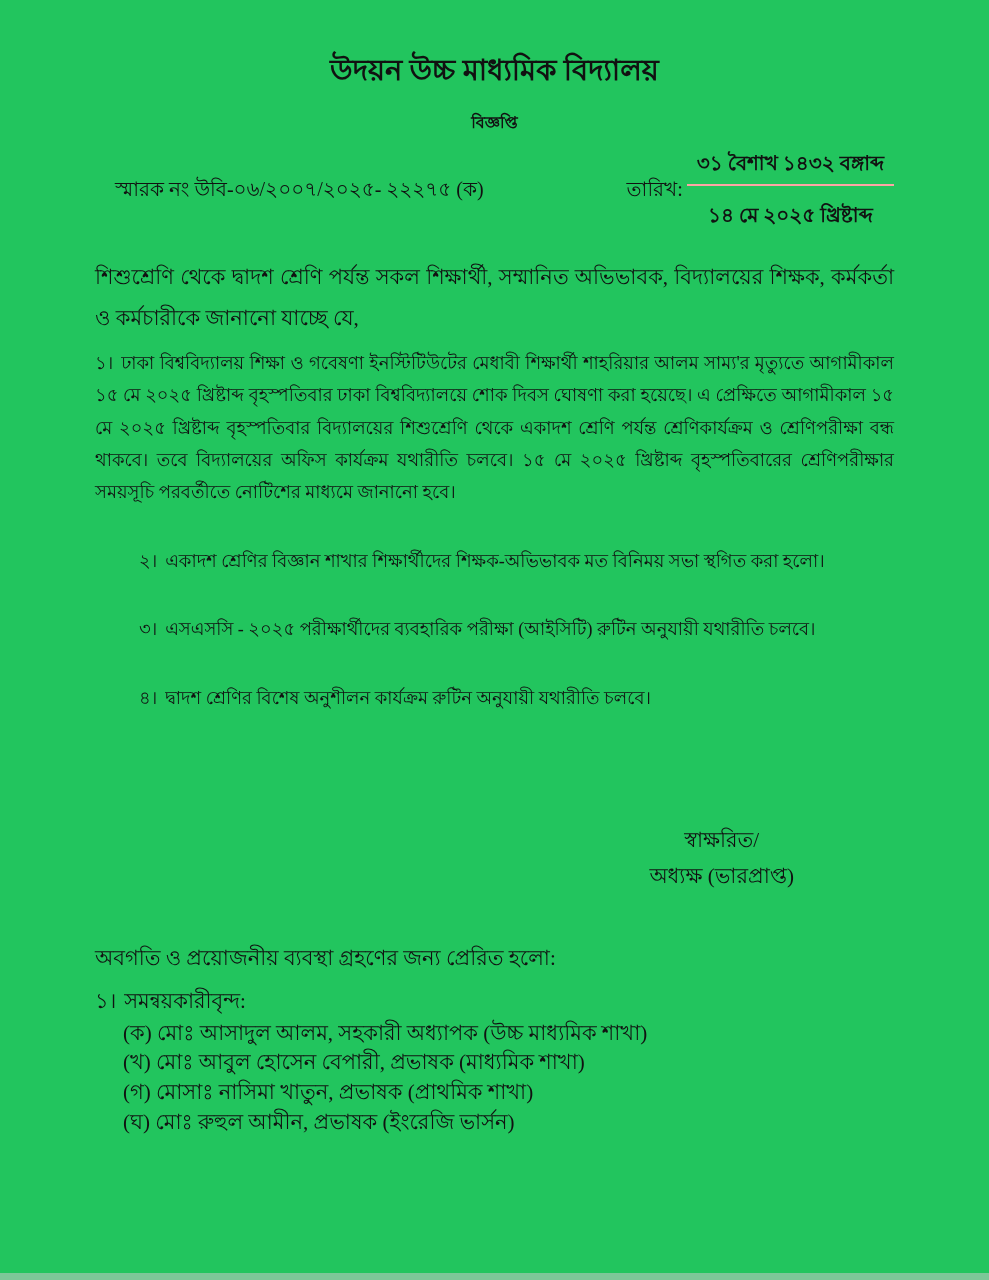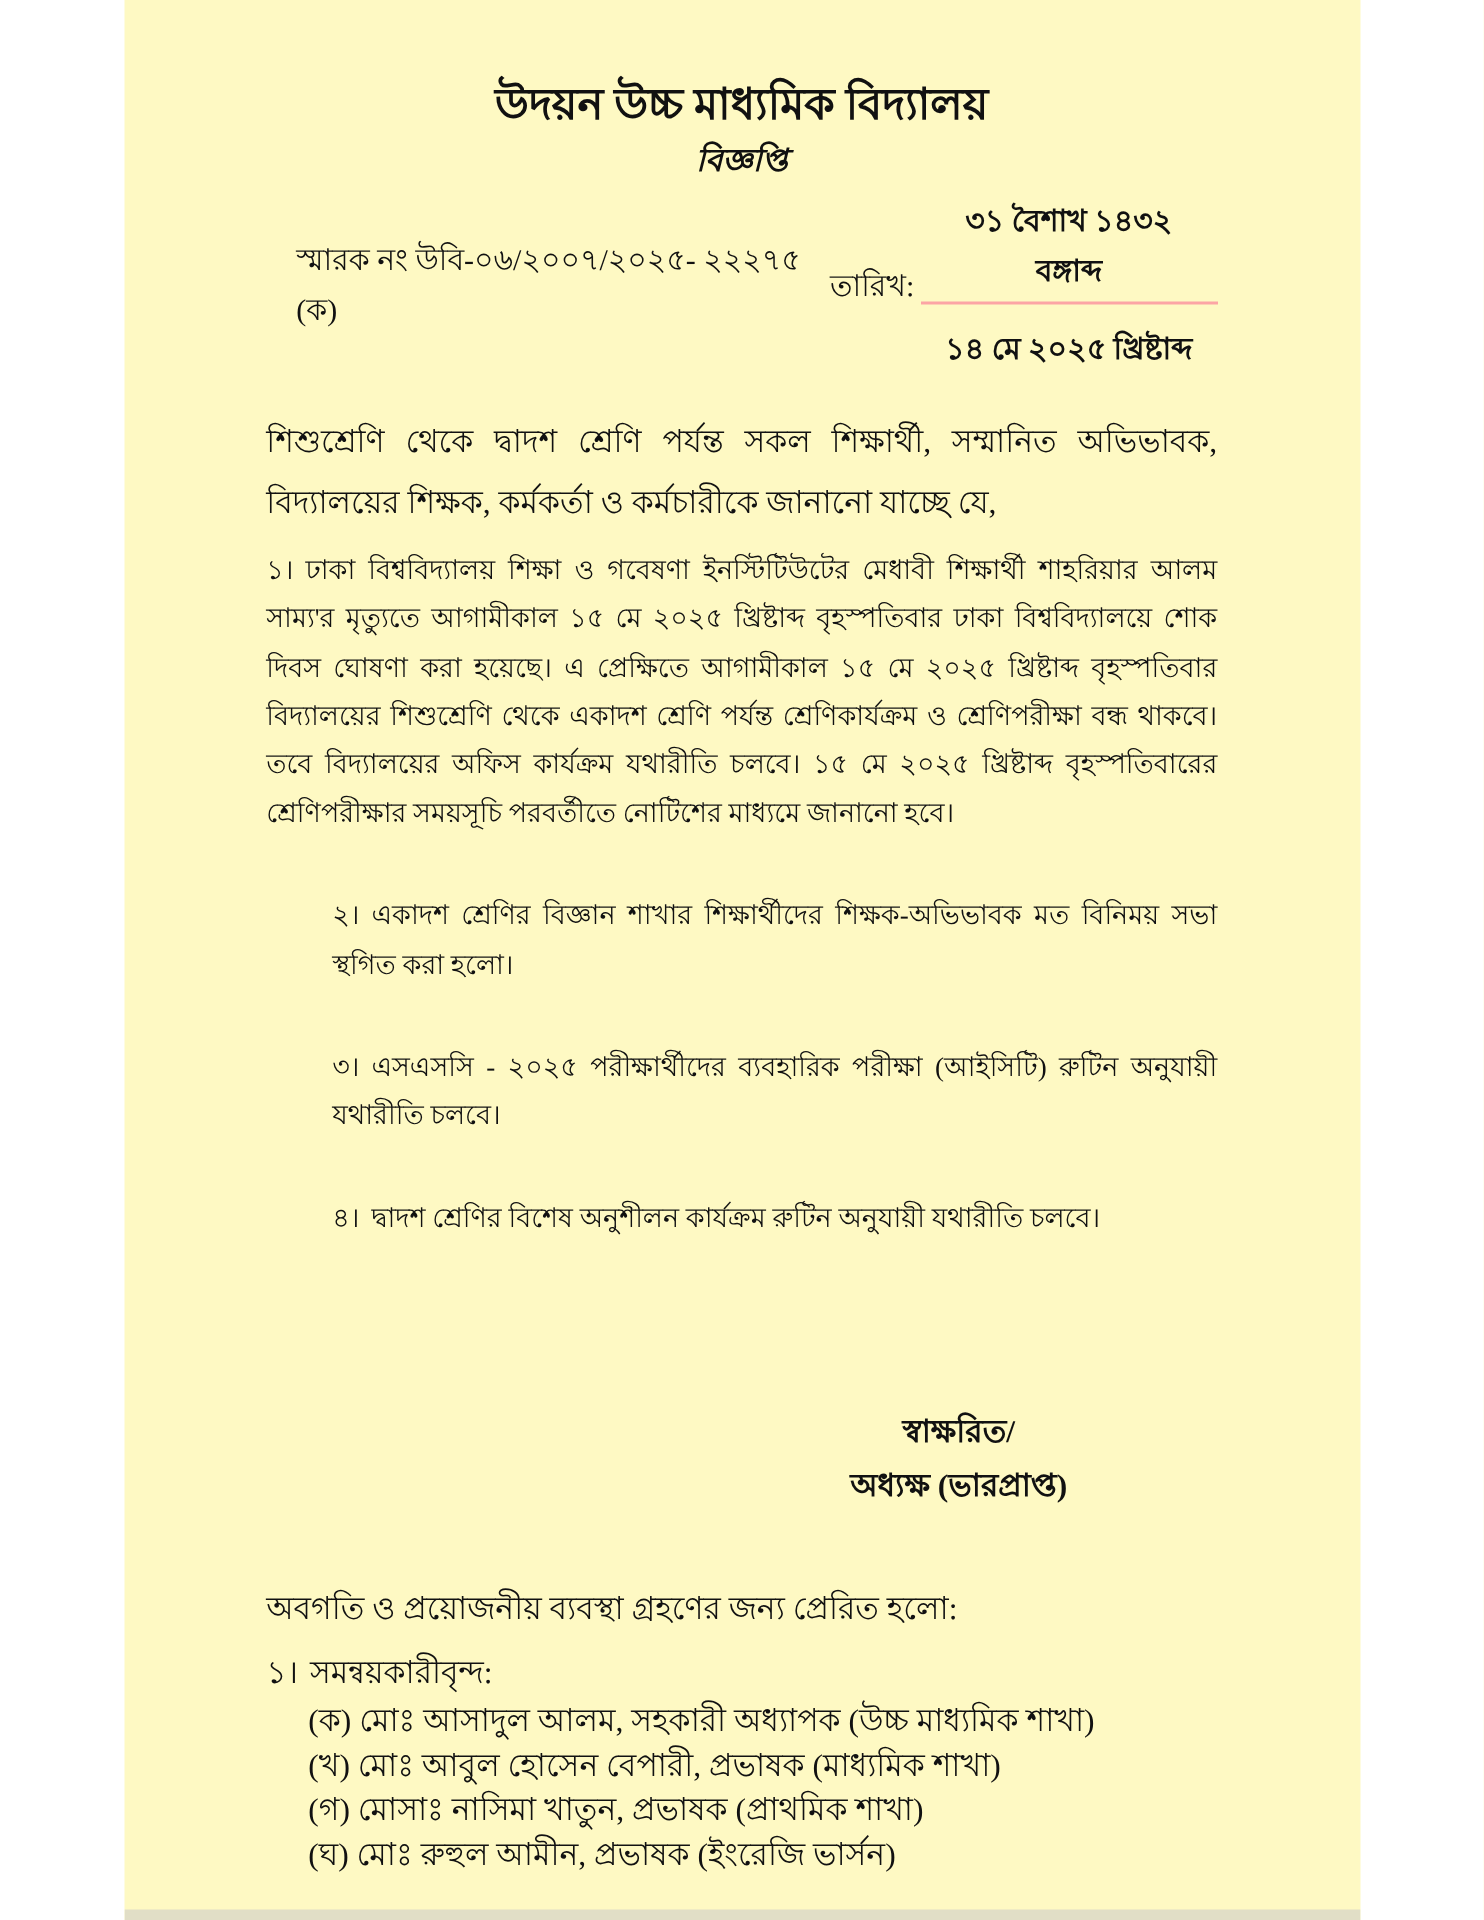--- a/index.html
+++ b/index.html
@@ -2,50 +2,49 @@
 <html lang="bn"><head>
 <meta charset="utf-8">
 <style>
   html, body {
     margin: 0;
     padding: 0;
     background: #ffffff;
   }
   .page {
     position: relative;
-    width: 824px;
+    width: 989px;
     height: 1280px;
     box-sizing: border-box;
     margin: 0 auto;
     padding: 50px 95px 0 95px;
-    background: #fef9c3;
+    background: #22c55e;
     color: #111111;
     font-family: "Liberation Serif", "DejaVu Serif", serif;
     overflow: hidden;
   }
   
   .doc-header { text-align: center; }
   .school-name {
     margin: 0;
     font-size: 29px;
     line-height: 40px;
     font-weight: 700;
   }
   .university-name {
     margin: 6px 0 0 0;
     font-size: 23px;
     line-height: 32px;
     font-weight: 400;
   }
   .notice-title {
-    margin: 0 0 0 0;
-    font-size: 21px;
+    margin: 16px 0 0 0;
+    font-size: 16px;
     line-height: 34px;
     font-weight: 700;
-    font-style: italic;
   }
   
   .meta-row {
     margin-top: 8px;
     display: flex;
     justify-content: space-between;
     align-items: center;
     font-size: 20px;
   }
   .memo-no { padding-left: 20px; }
@@ -81,21 +80,21 @@
   .notice-item .item-no { margin-right: 8px; }
   .item-first { margin-top: 8px; }
   .item-gap { margin-top: 36px; margin-left: 44px; }
   
   .signature-block {
     margin: 108px 100px 0 auto;
     width: max-content;
     max-width: 320px;
     text-align: center;
     font-size: 21px;
-    font-weight: 700;
+    font-weight: 400;
     line-height: 1.72;
   }
   .signature-block div { white-space: nowrap; }
   
   .distribution { margin-top: 48px; font-size: 21px; }
   .dist-heading { margin: 0; }
   .dist-item {
     margin-top: 9px;
     line-height: 1.45;
   }

